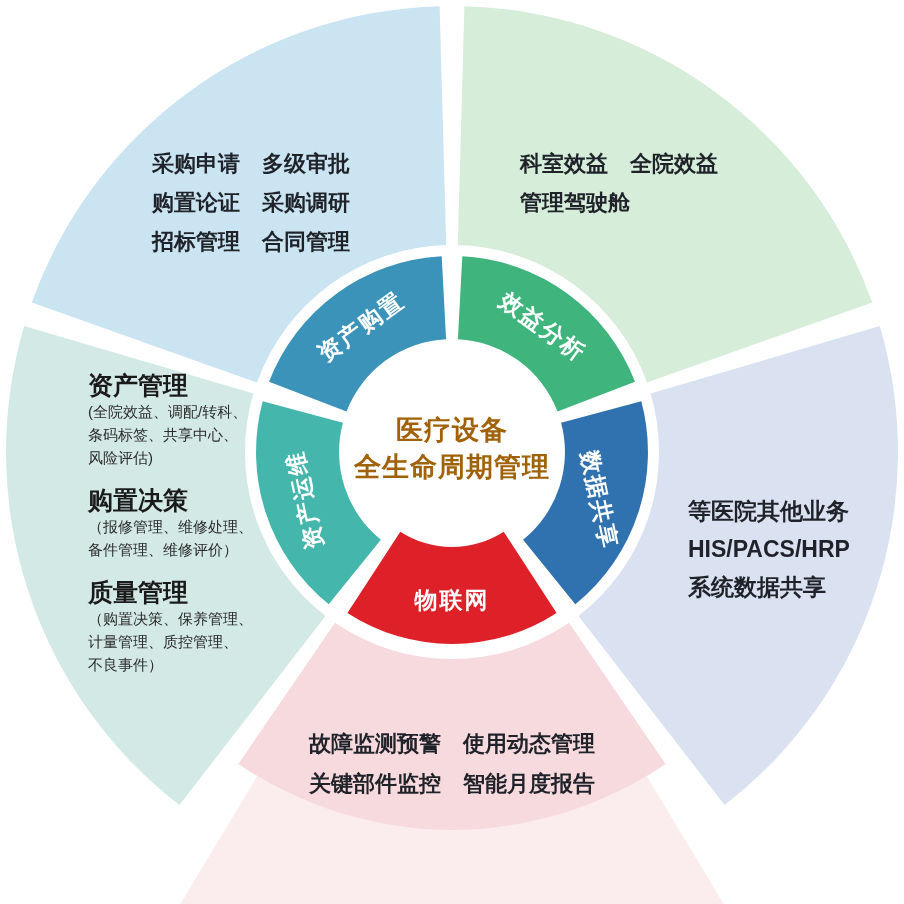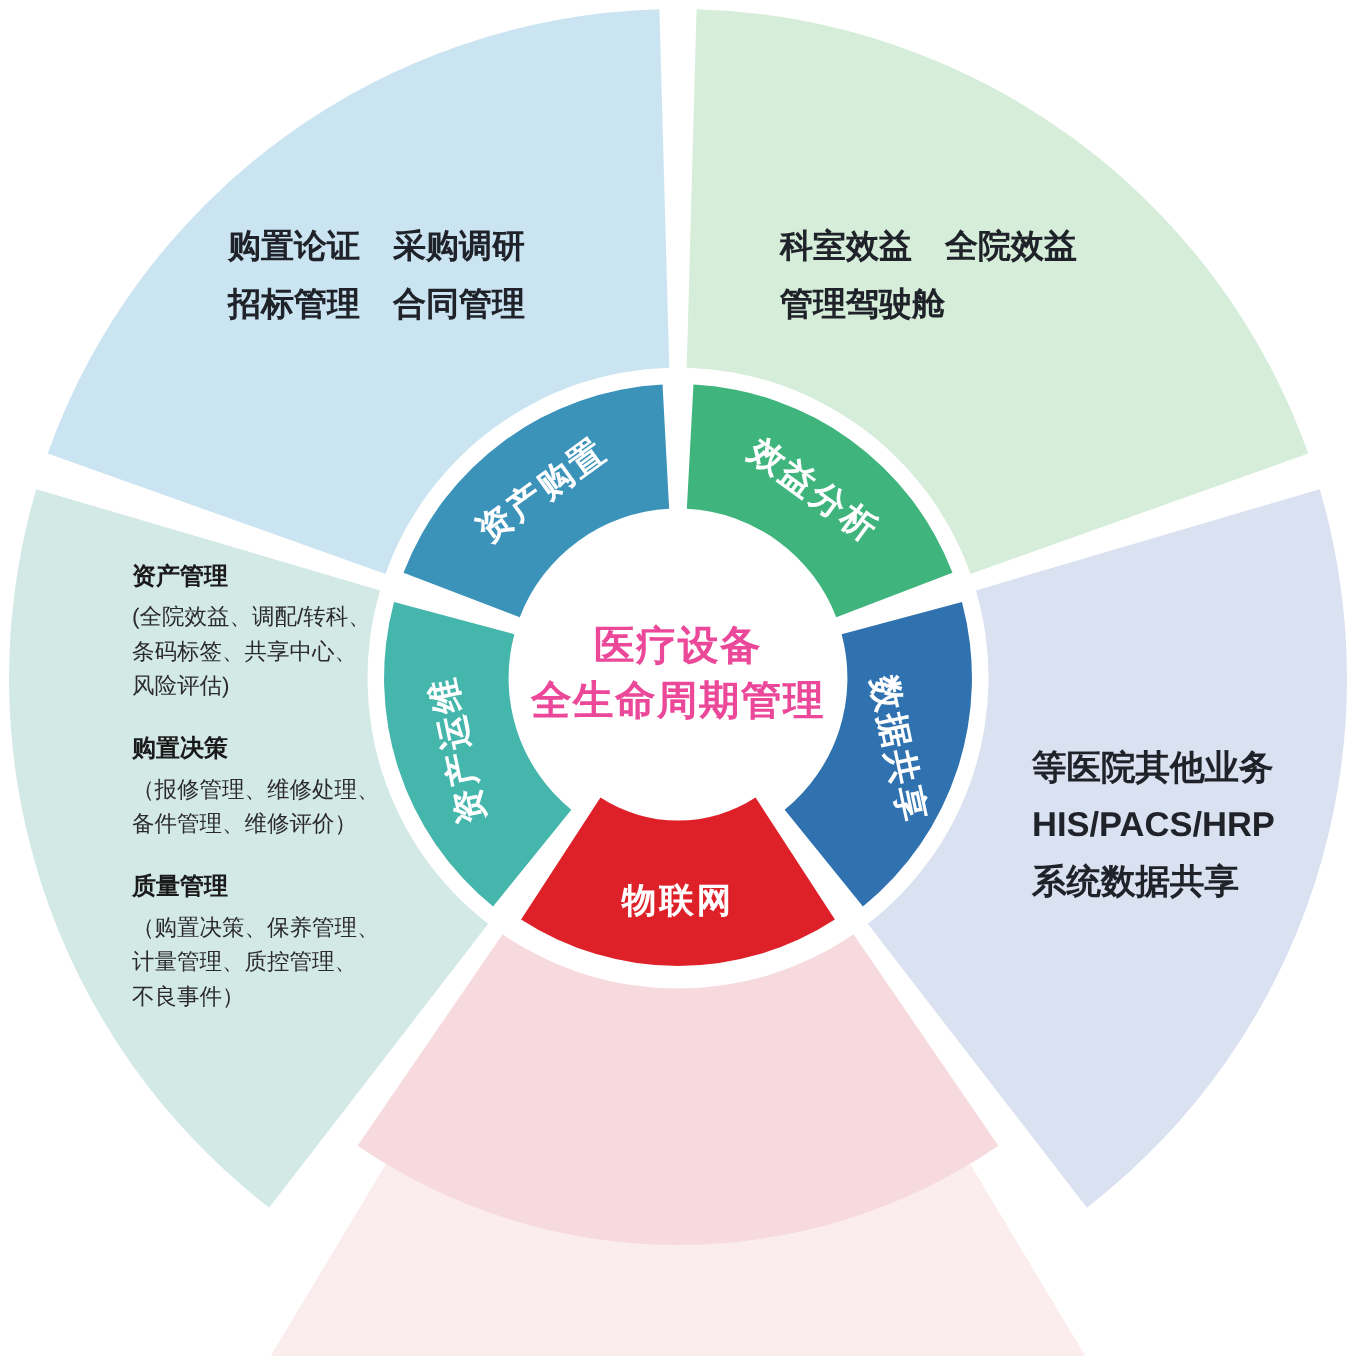--- a/index.html
+++ b/index.html
@@ -9,24 +9,24 @@
   .block{position:absolute;}
   .line{font-size:22px;font-weight:600;line-height:39px;color:#1f2329;white-space:nowrap;}
   .block.tl{left:152px;top:144px;}
   .block.tr{left:520px;top:144px;}
   .block.right{left:688px;top:492px;}
   .block.right .line{font-size:23px;line-height:38px;}
   .block.bottom{left:252px;top:724px;width:400px;text-align:center;}
   .block.bottom .line{font-size:22px;line-height:40px;}
   .block.left{left:88px;top:370px;width:220px;}
   .group{margin-bottom:16px;}
-  .heading{font-size:16px;font-weight:700;line-height:30px;color:#1a1a1a;white-space:nowrap;}
+  .heading{font-size:25px;font-weight:700;line-height:30px;color:#1a1a1a;white-space:nowrap;}
   .detail{font-size:15px;font-weight:400;line-height:23px;color:#2b2b2b;white-space:nowrap;}
   .center-title{position:absolute;left:312px;top:412px;width:280px;text-align:center;
-    font-size:27px;font-weight:700;line-height:37px;color:#ec4899;letter-spacing:1px;white-space:nowrap;}
+    font-size:27px;font-weight:700;line-height:37px;color:#a16207;letter-spacing:1px;white-space:nowrap;}
   .ring-label{font-size:23px;font-weight:700;fill:#ffffff;letter-spacing:2px;}
 </style>
 </head>
 <body>
 
 <div class="stage">
 
   <svg width="904" height="904" viewBox="0 0 904 904">
 
     <path d="M31.8 302.4 A446 446 0 0 1 439.6 6.2 L446.2 245.1 A207 207 0 0 0 257 382.6 Z" fill="#cbe4f2"></path>
@@ -51,35 +51,40 @@
     <text class="ring-label" text-anchor="middle" dominant-baseline="central" transform="translate(452,600)">物联网</text>
     <text class="ring-label" text-anchor="middle" dominant-baseline="central" transform="translate(304.6,499.9) rotate(-102)">资产运维</text>
   </svg>
 
   <div class="center-title">
     <div>医疗设备</div>
     <div>全生命周期管理</div>
   </div>
 
   <div class="block tl">
+    <div class="line">采购申请　多级审批</div>
     <div class="line">购置论证　采购调研</div>
     <div class="line">招标管理　合同管理</div>
   </div>
 
   <div class="block tr">
     <div class="line">科室效益　全院效益</div>
     <div class="line">管理驾驶舱</div>
   </div>
 
   <div class="block right">
     <div class="line">等医院其他业务</div>
     <div class="line">HIS/PACS/HRP</div>
     <div class="line">系统数据共享</div>
   </div>
 
+  <div class="block bottom">
+    <div class="line">故障监测预警　使用动态管理</div>
+    <div class="line">关键部件监控　智能月度报告</div>
+  </div>
 
   <div class="block left">
     <div class="group">
       <div class="heading">资产管理</div>
       <div class="detail">(全院效益、调配/转科、</div>
       <div class="detail">条码标签、共享中心、</div>
       <div class="detail">风险评估)</div>
     </div>
     <div class="group">
       <div class="heading">购置决策</div>

